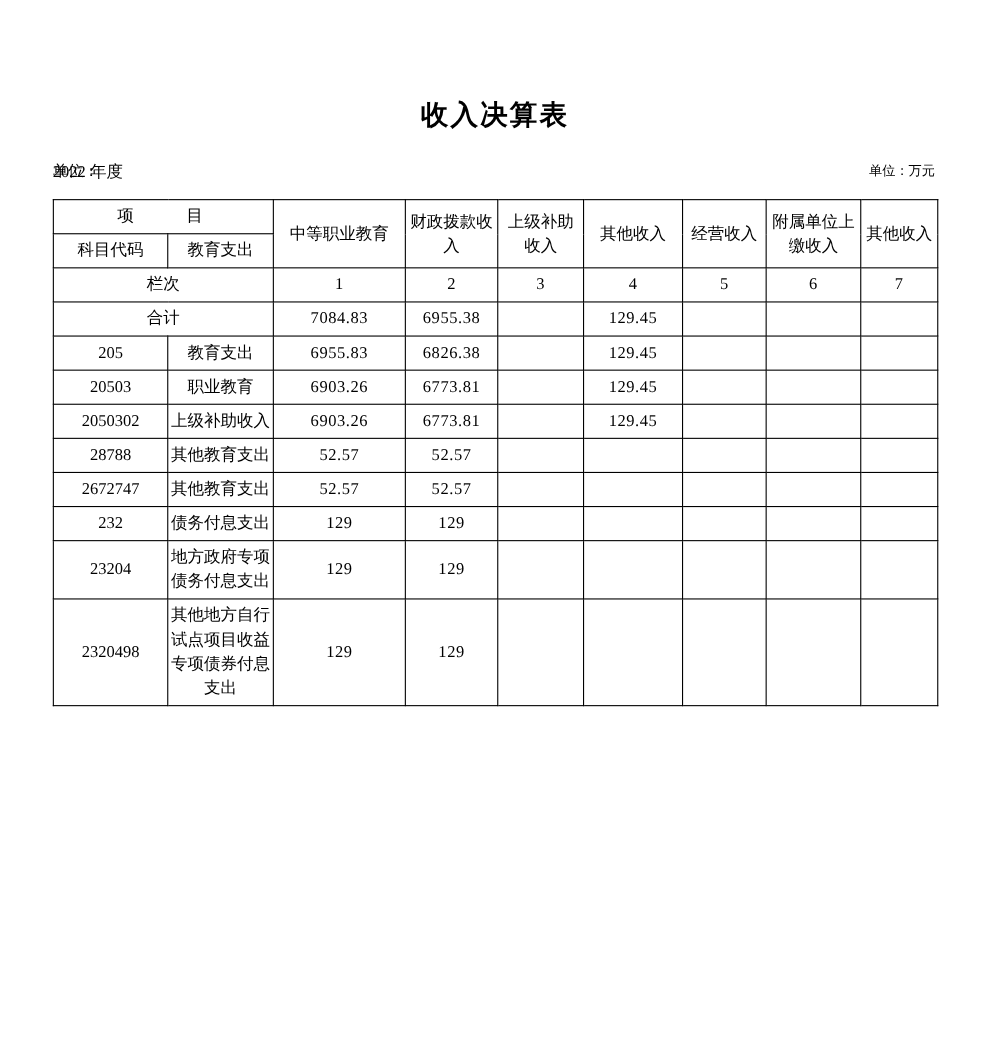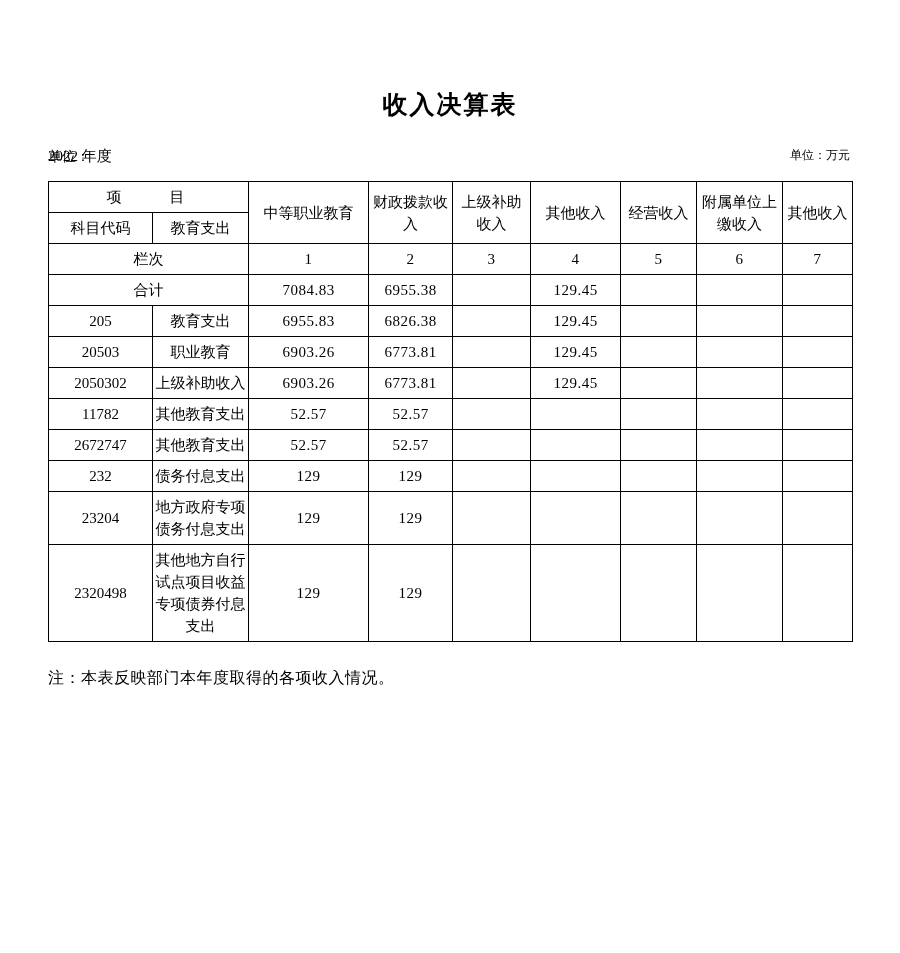--- a/index.html
+++ b/index.html
@@ -206,21 +206,21 @@
           <td class="rowlabel">上级补助收入</td>
           <td class="num">6903.26</td>
           <td class="num">6773.81</td>
           <td class="num"></td>
           <td class="num">129.45</td>
           <td class="num"></td>
           <td class="num"></td>
           <td class="num"></td>
         </tr>
         <tr>
-          <td class="rowlabel">11782</td>
+          <td class="rowlabel">28788</td>
           <td class="rowlabel">其他教育支出</td>
           <td class="num">52.57</td>
           <td class="num">52.57</td>
           <td class="num"></td>
           <td class="num"></td>
           <td class="num"></td>
           <td class="num"></td>
           <td class="num"></td>
         </tr>
         <tr>
@@ -263,15 +263,14 @@
           <td class="num">129</td>
           <td class="num"></td>
           <td class="num"></td>
           <td class="num"></td>
           <td class="num"></td>
           <td class="num"></td>
         </tr>
       </tbody>
   </table>
 
-  <div class="note">注：本表反映部门本年度取得的各项收入情况。</div>
 
 </div>
 
 </body></html>

